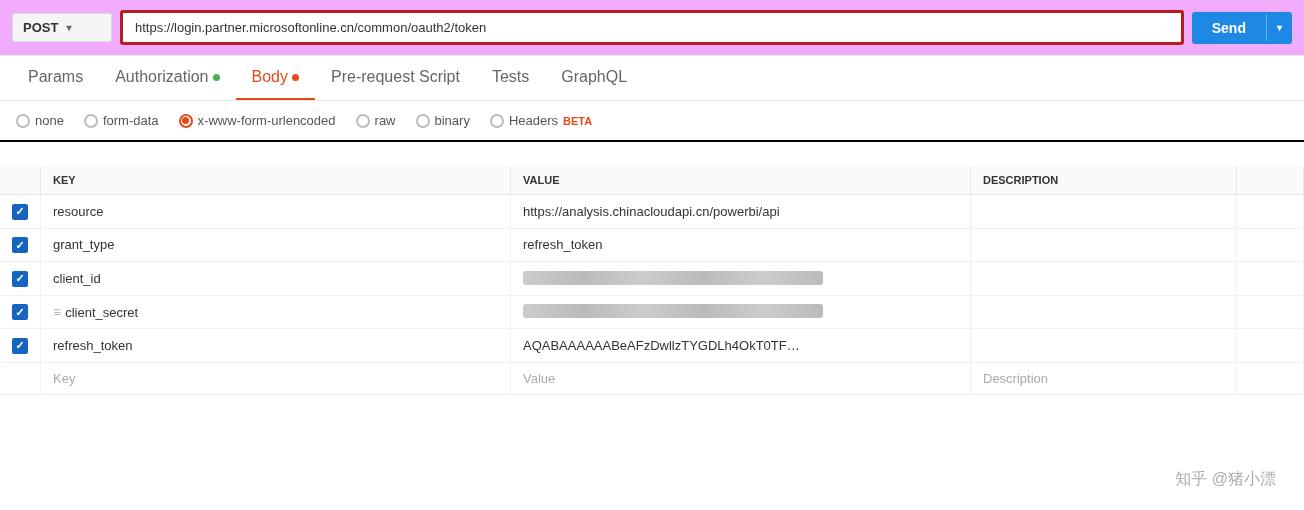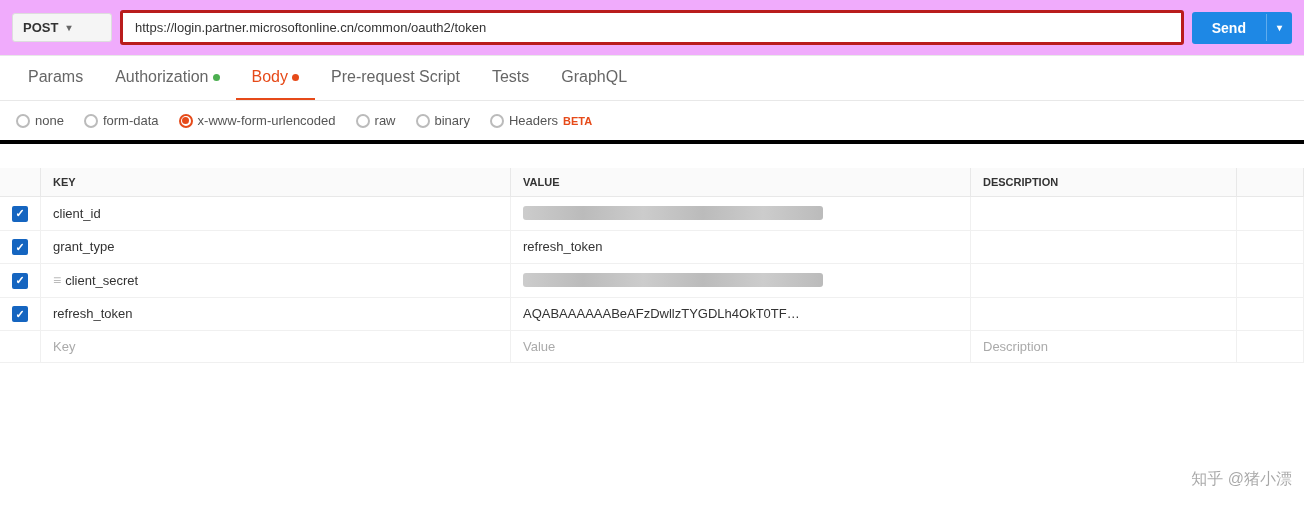--- a/index.html
+++ b/index.html
@@ -99,21 +99,21 @@
       color: #1e88e5;
     }
 
     
     .body-options {
       display: flex;
       align-items: center;
       gap: 20px;
       padding: 12px 16px;
       background: #fff;
-      border-bottom: 4px solid #000000;
+      border-bottom: 2px solid #000000;
     }
     .radio-option {
       display: flex;
       align-items: center;
       gap: 5px;
       cursor: pointer;
       font-size: 13px;
       color: #555;
     }
     .radio-circle {
@@ -209,21 +209,21 @@
 
     .new-row td {
       color: #aaa;
       font-size: 13px;
     }
 
     
     .watermark {
       position: fixed;
       bottom: 20px;
-      right: 12px;
+      right: 28px;
       color: rgba(0,0,0,0.35);
       font-size: 16px;
       pointer-events: none;
     }
 
     .table-wrapper {
       overflow-x: hidden;
     }
   </style>
 </head>
@@ -297,31 +297,38 @@
     <thead>
       <tr>
         <th class="checkbox-cell"></th>
         <th class="key-cell">KEY</th>
         <th class="value-cell">VALUE</th>
         <th class="desc-cell">DESCRIPTION</th>
         <th></th>
       </tr>
     </thead>
     <tbody id="table-body">
+    <tr>
+          <td class="checkbox-cell"><div class="cb"></div></td>
+          <td class="key-cell"><span>resource</span></td>
+          <td class="value-cell"><span>https://analysis.chinacloudapi.cn/powerbi/api</span></td>
+          <td class="desc-cell"><span></span></td>
+          <td></td>
+        </tr>
+        <tr>
+          <td class="checkbox-cell"><div class="cb"></div></td>
+          <td class="key-cell"><span>grant_type</span></td>
+          <td class="value-cell"><span>refresh_token</span></td>
+          <td class="desc-cell"><span></span></td>
+          <td></td>
+        </tr>
         <tr>
           <td class="checkbox-cell"><div class="cb"></div></td>
           <td class="key-cell"><span>client_id</span></td>
           <td class="value-cell"><div class="blurred">hidden</div></td>
-          <td class="desc-cell"><span></span></td>
-          <td></td>
-        </tr>
-        <tr>
-          <td class="checkbox-cell"><div class="cb"></div></td>
-          <td class="key-cell"><span>grant_type</span></td>
-          <td class="value-cell"><span>refresh_token</span></td>
           <td class="desc-cell"><span></span></td>
           <td></td>
         </tr>
         <tr>
           <td class="checkbox-cell"><div class="cb"></div></td>
           <td class="key-cell"><span class="drag-handle">≡</span><span>client_secret</span></td>
           <td class="value-cell"><div class="blurred">hidden</div></td>
           <td class="desc-cell"><span></span></td>
           <td></td>
         </tr>

